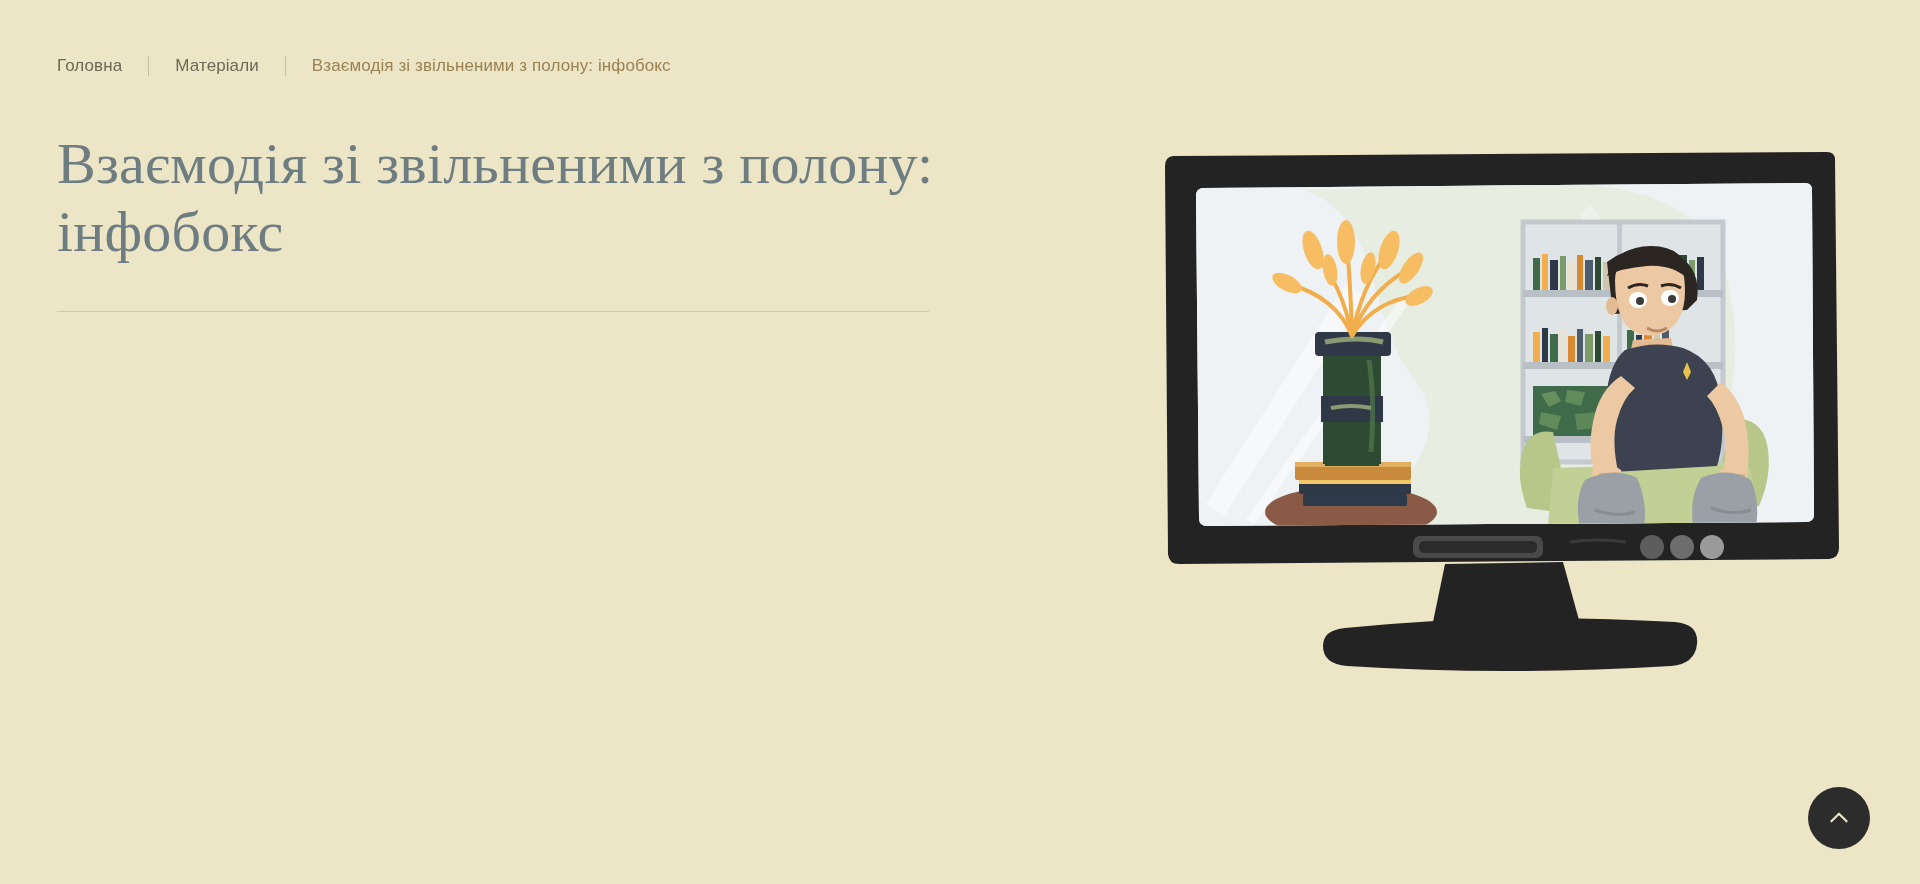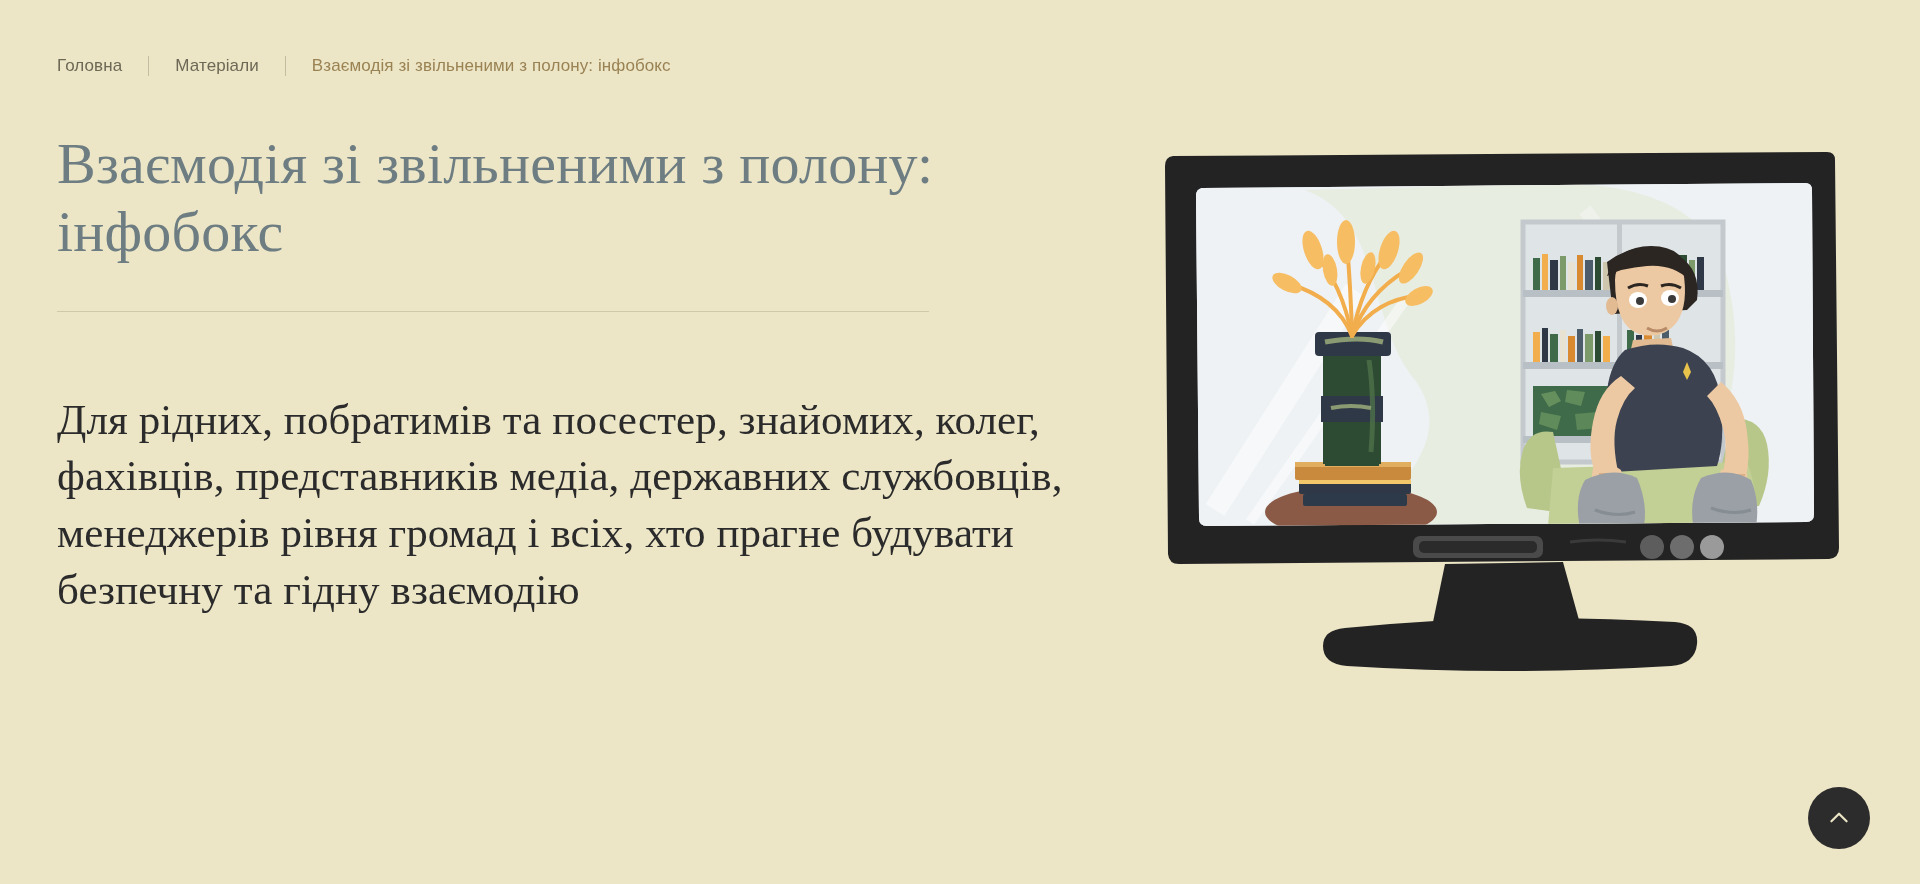--- a/index.html
+++ b/index.html
@@ -69,21 +69,20 @@
   <span class="crumb link">Головна</span>
   <span class="crumb-sep"></span>
   <span class="crumb link">Матеріали</span>
   <span class="crumb-sep"></span>
   <span class="crumb current">Взаємодія зі звільненими з полону: інфобокс</span>
 </nav>
 
 <div class="left-col">
   <h1 class="page-title">Взаємодія зі звільненими з полону: інфобокс</h1>
   <div class="title-rule"></div>
-  <p class="lede">Для рідних, побратимів та посестер, знайомих, колег, фахівців, представників медіа, державних службовців, менеджерів рівня громад і всіх, хто прагне будувати безпечну та гідну взаємодію</p>
 </div>
 
 <div class="illus-wrap">
   <svg class="illus" viewBox="0 0 700 560" aria-label="Ілюстрація: людина сидить у кріслі перед книжковою шафою, зображення в рамці телевізора">
 
     <path d="M18,6 L672,2 Q680,2 680,10 L684,398 Q684,408 674,409 L24,414 Q14,414 13,404 L10,16 Q10,7 18,6 Z" fill="#232323"></path>
 
     <path d="M47,38 L650,33 Q657,33 657,40 L659,364 Q659,372 651,372 L52,376 Q44,376 44,368 L41,46 Q41,39 47,38 Z" fill="#eef2f4"></path>
 
     <clipPath id="scr">

